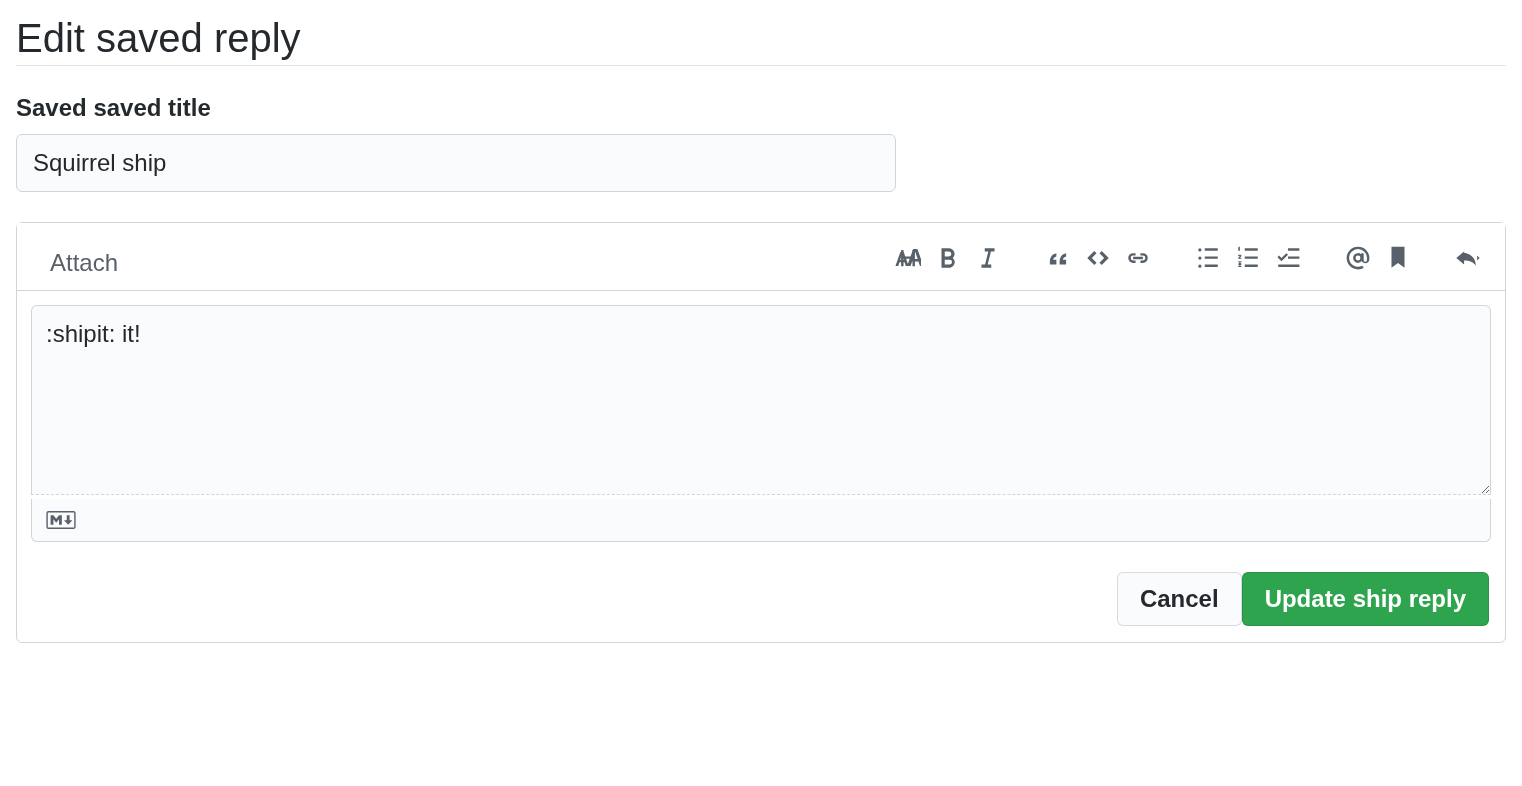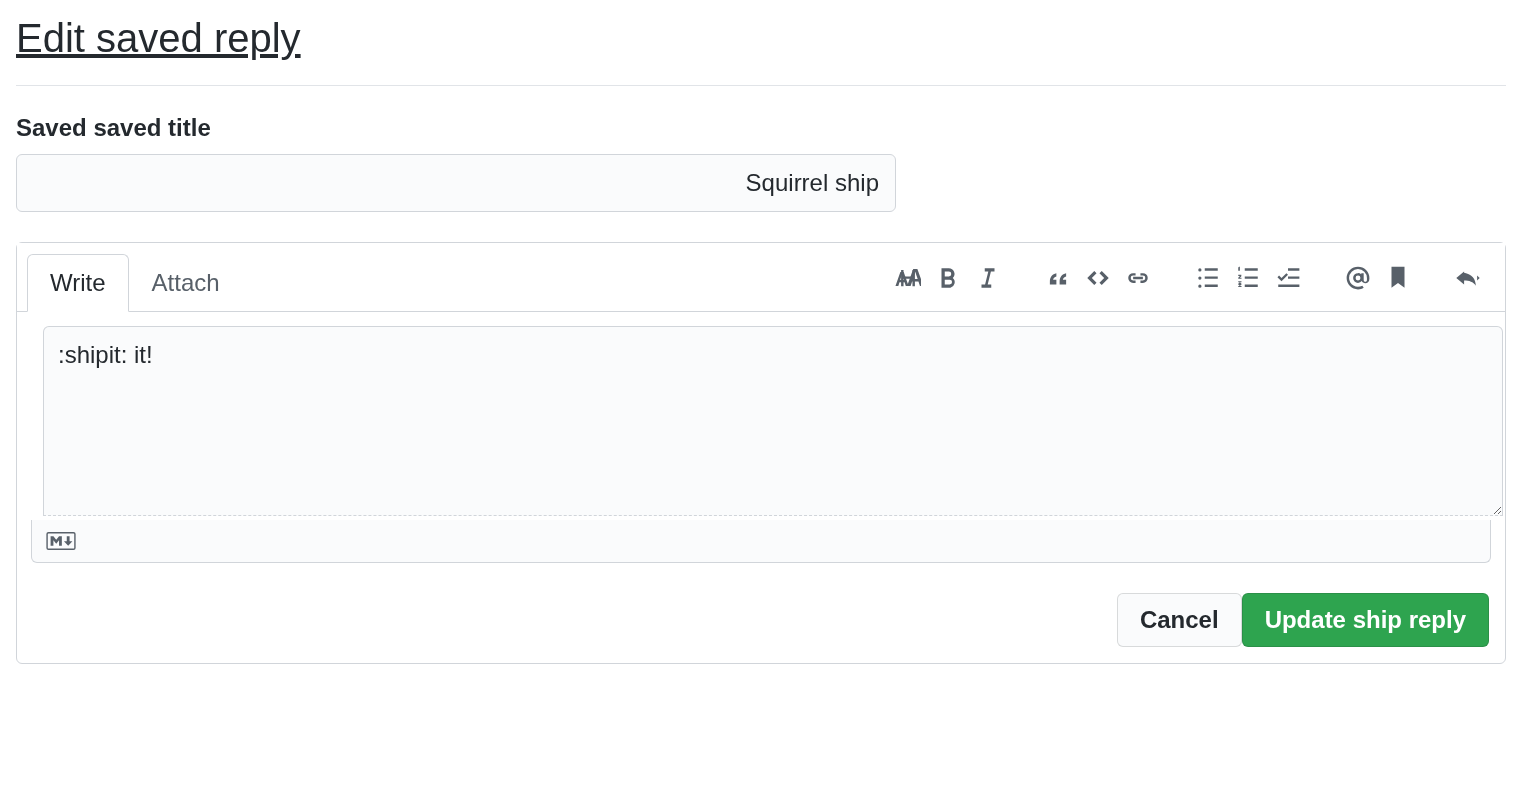--- a/index.html
+++ b/index.html
@@ -5,22 +5,21 @@
 * { box-sizing: border-box; margin: 0; padding: 0; }
 body {
   font-family: -apple-system, BlinkMacSystemFont, "Segoe UI", Helvetica, Arial, sans-serif;
   background: #fff;
   color: #24292e;
   padding: 16px;
 }
 .page-title {
   font-size: 40px;
   font-weight: 400;
-  margin-bottom: 24px;
-  text-decoration: underline;
+  margin-bottom: 4px;
 }
 .rule {
   border: none;
   border-bottom: 1px solid #e1e4e8;
   margin-bottom: 28px;
 }
 .field-label {
   font-size: 24px;
   font-weight: 600;
   margin-bottom: 12px;
@@ -29,21 +28,20 @@
 .title-input {
   width: 880px;
   max-width: 100%;
   padding: 14px 16px;
   font-size: 24px;
   background: #fafbfc;
   border: 1px solid #d1d5da;
   border-radius: 6px;
   color: #24292e;
   margin-bottom: 30px;
-  text-align: right;
 }
 .editor {
   border: 1px solid #d1d5da;
   border-radius: 6px;
 }
 .tabnav {
   display: flex;
   align-items: center;
   padding: 10px 10px 0 10px;
   border-bottom: 1px solid #d1d5da;
@@ -102,21 +100,20 @@
   min-height: 190px;
   padding: 14px;
   font-size: 24px;
   background: #fafbfc;
   border: 1px solid #d1d5da;
   border-radius: 6px 6px 0 0;
   border-bottom: 1px dashed #d1d5da;
   resize: vertical;
   color: #24292e;
   font-family: inherit;
-  margin-left: 12px;
 }
 .attach-row {
   display: flex;
   align-items: center;
   justify-content: space-between;
   background: #fafbfc;
   border: 1px solid #d1d5da;
   border-top: none;
   border-radius: 0 0 6px 6px;
   padding: 12px 14px;
@@ -157,21 +154,20 @@
 
 <h1 class="page-title">Edit saved reply</h1>
 <hr class="rule">
 
 <label class="field-label">Saved saved title</label>
 <input class="title-input" type="text" value="Squirrel ship" style="">
 
 <div class="editor">
   <div class="tabnav">
     <div class="tabs">
-      <div class="tab selected">Write</div>
       <div class="tab">Attach</div>
     </div>
     <div class="toolbar">
       <div class="tool-group">
         <span class="tool-btn">
             <svg viewBox="0 0 16 16">
               <path d="M3.75 13V3h1.5v4h5.5V3h1.5v10h-1.5V8.5h-5.5V13h-1.5z"></path>
               <path d="M2 13h1v-7h1v7h1v1H2v-1zm0-8h3V3H2v2z" opacity=".0"></path>
               <path d="M2.2 12.8h.9V6.1H2.2V5.2h2.9v.9h-.9v6.7h.9v.9H2.2v-.9z" opacity="0"></path>
               <text x="0" y="13" font-size="12" font-weight="700" fill="#586069">A</text>

